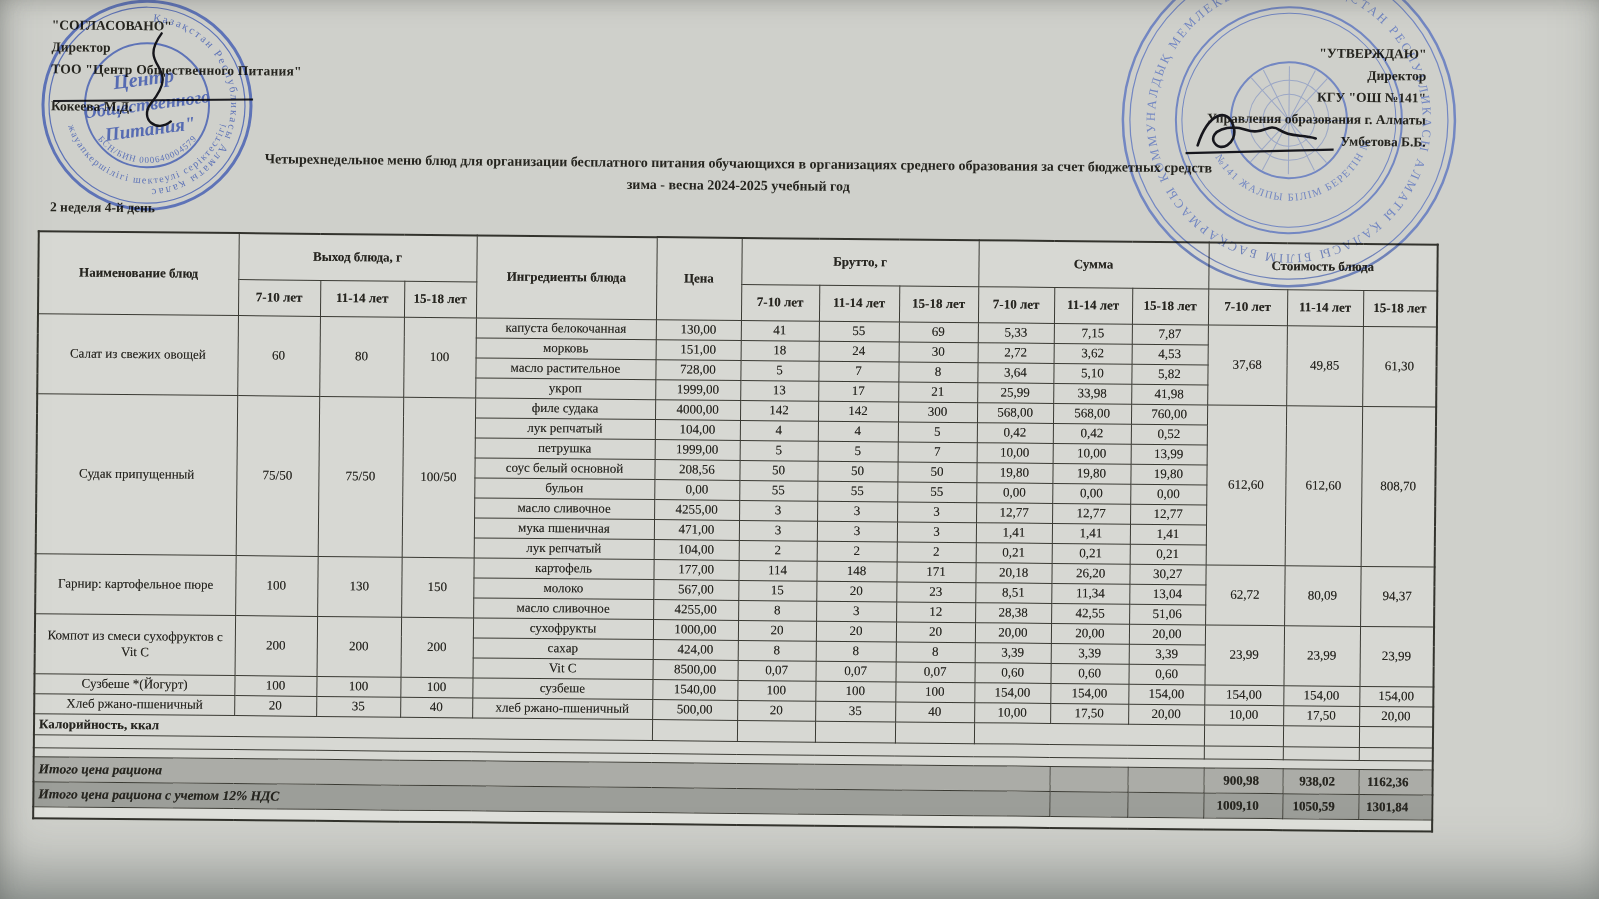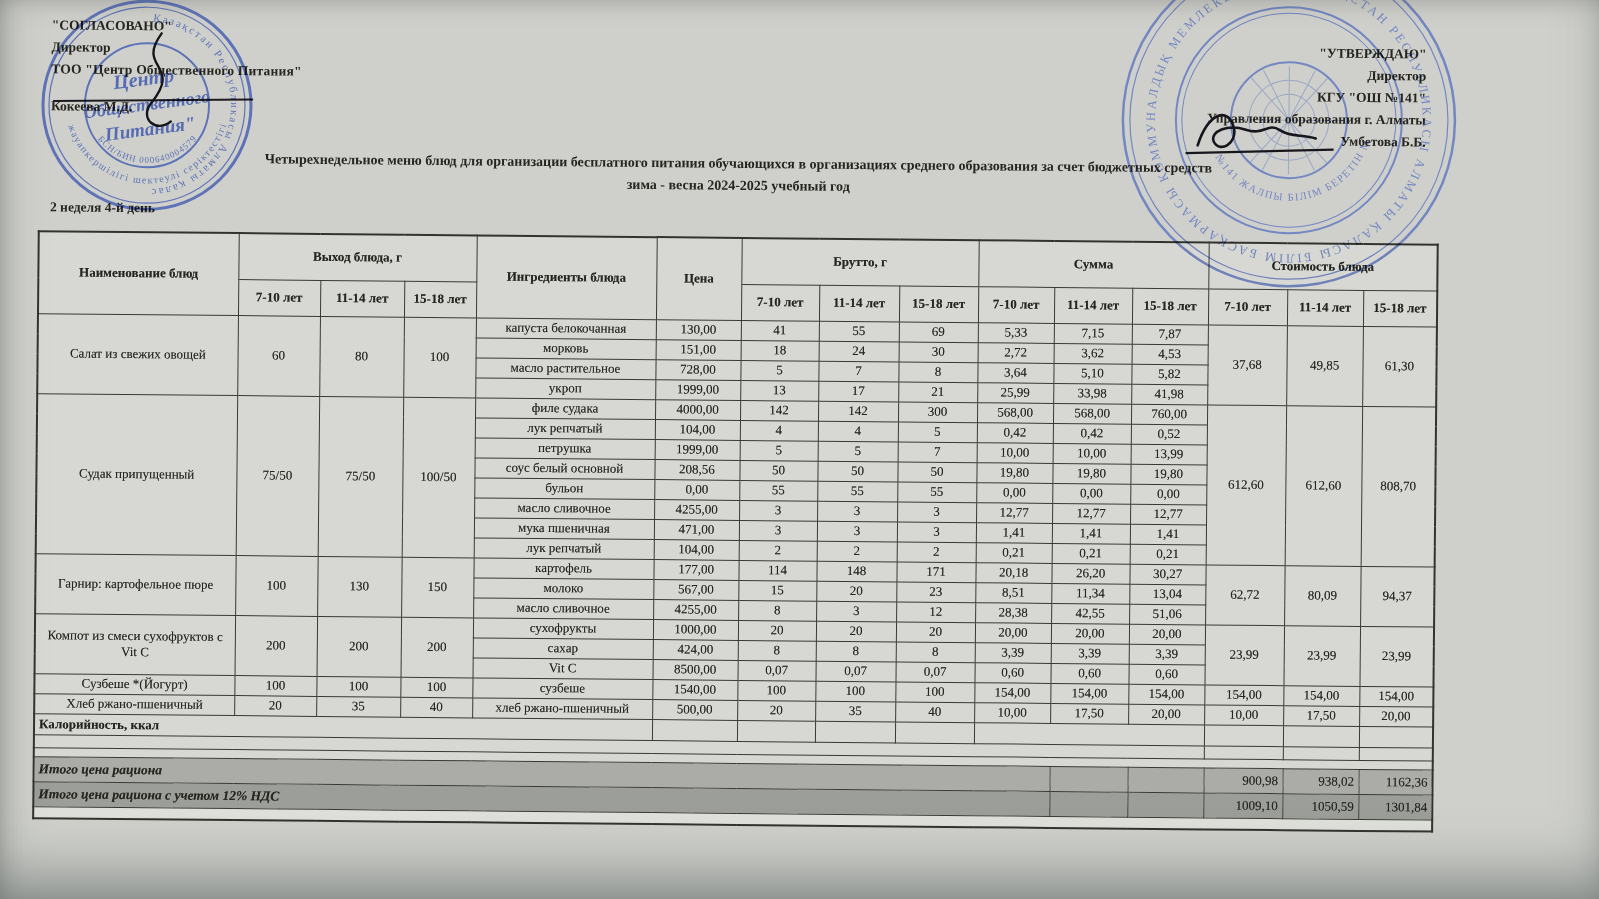--- a/index.html
+++ b/index.html
@@ -48,21 +48,21 @@
   td.dname{vertical-align:top;padding-top:2px;}
   td.yield,td.cost{vertical-align:top;padding-top:2px;}
   tr.h1{height:46px;}tr.h2{height:36px;}
   tr.calori{height:21px;}
   tr.calori td.clabel{text-align:left;font-weight:bold;}
   tr.thin{height:13px;}
   tr.gaprow{height:9px;}
   tr.gaprow td{border-left:none;border-right:none;border-top:1px solid #3a3a33;border-bottom:1px solid #3a3a33;background:transparent;}
   tr.total td{height:22px;}
   tr.total .tlabel{text-align:left;font-weight:bold;font-style:italic;font-size:13.5px;}
-  tr.total .tval{text-align:right;font-weight:normal;padding-right:4px;}
+  tr.total .tval{text-align:right;font-weight:bold;padding-right:23px;}
   tr.tot1 td{background:#abaca7;}
   tr.tot2 td{background:#9c9e99;}
   tr.strip{height:12px;}
   tr.strip td{background:#dfe0db;}
   
   .stamp{position:absolute;mix-blend-mode:multiply;pointer-events:none;}
   .stamp-left{left:14px;top:-8px;z-index:4;opacity:.85;}
   .stamp-right{left:1112px;top:-70px;z-index:4;opacity:.8;}
   .sig{position:absolute;z-index:5;pointer-events:none;}
 </style>

